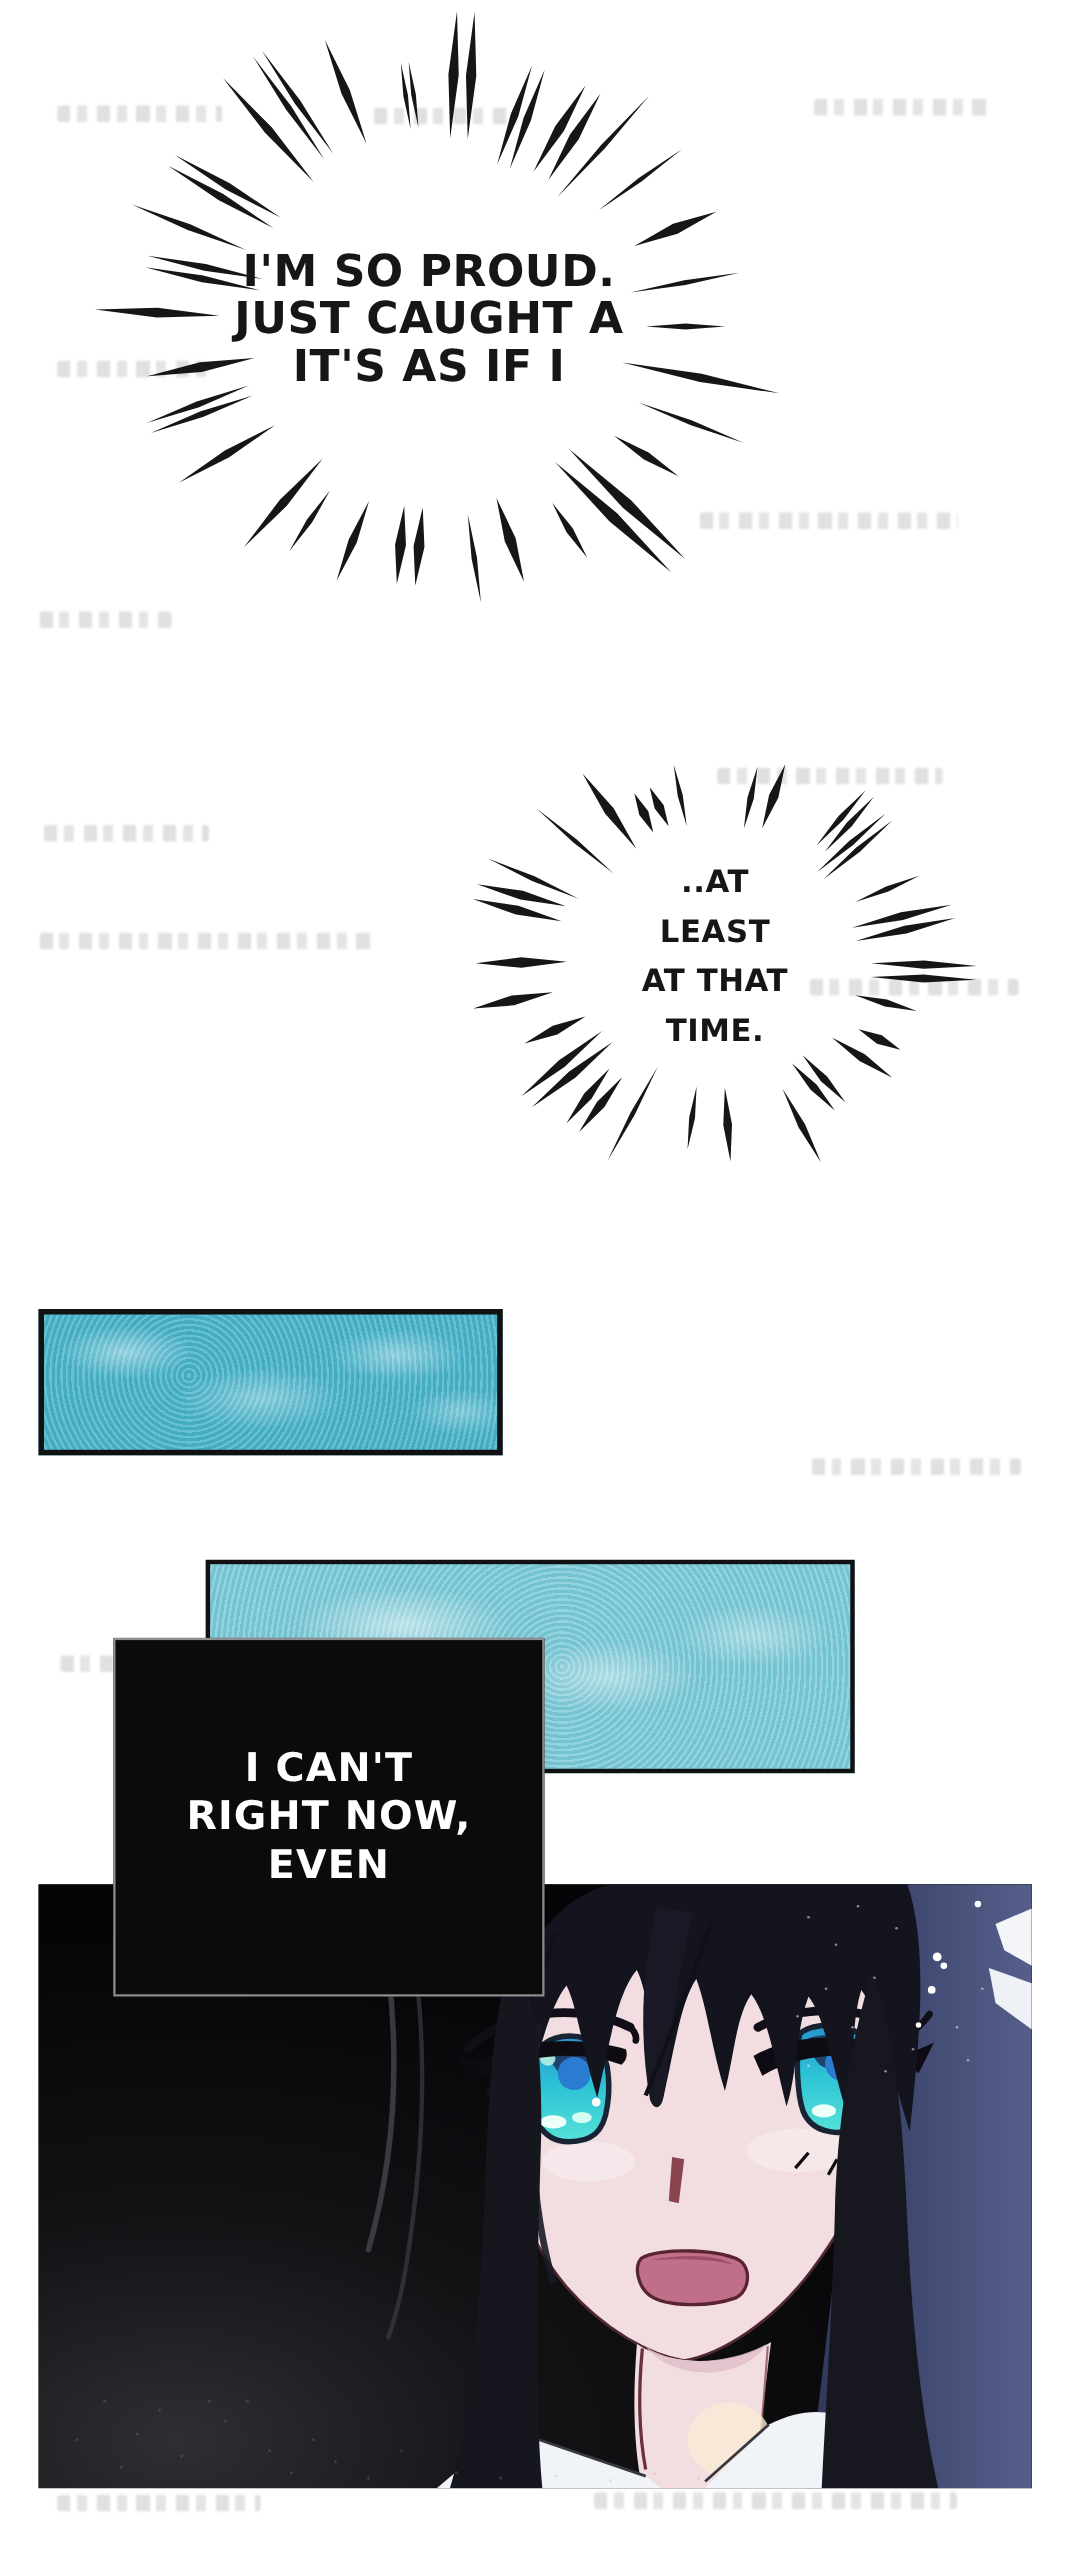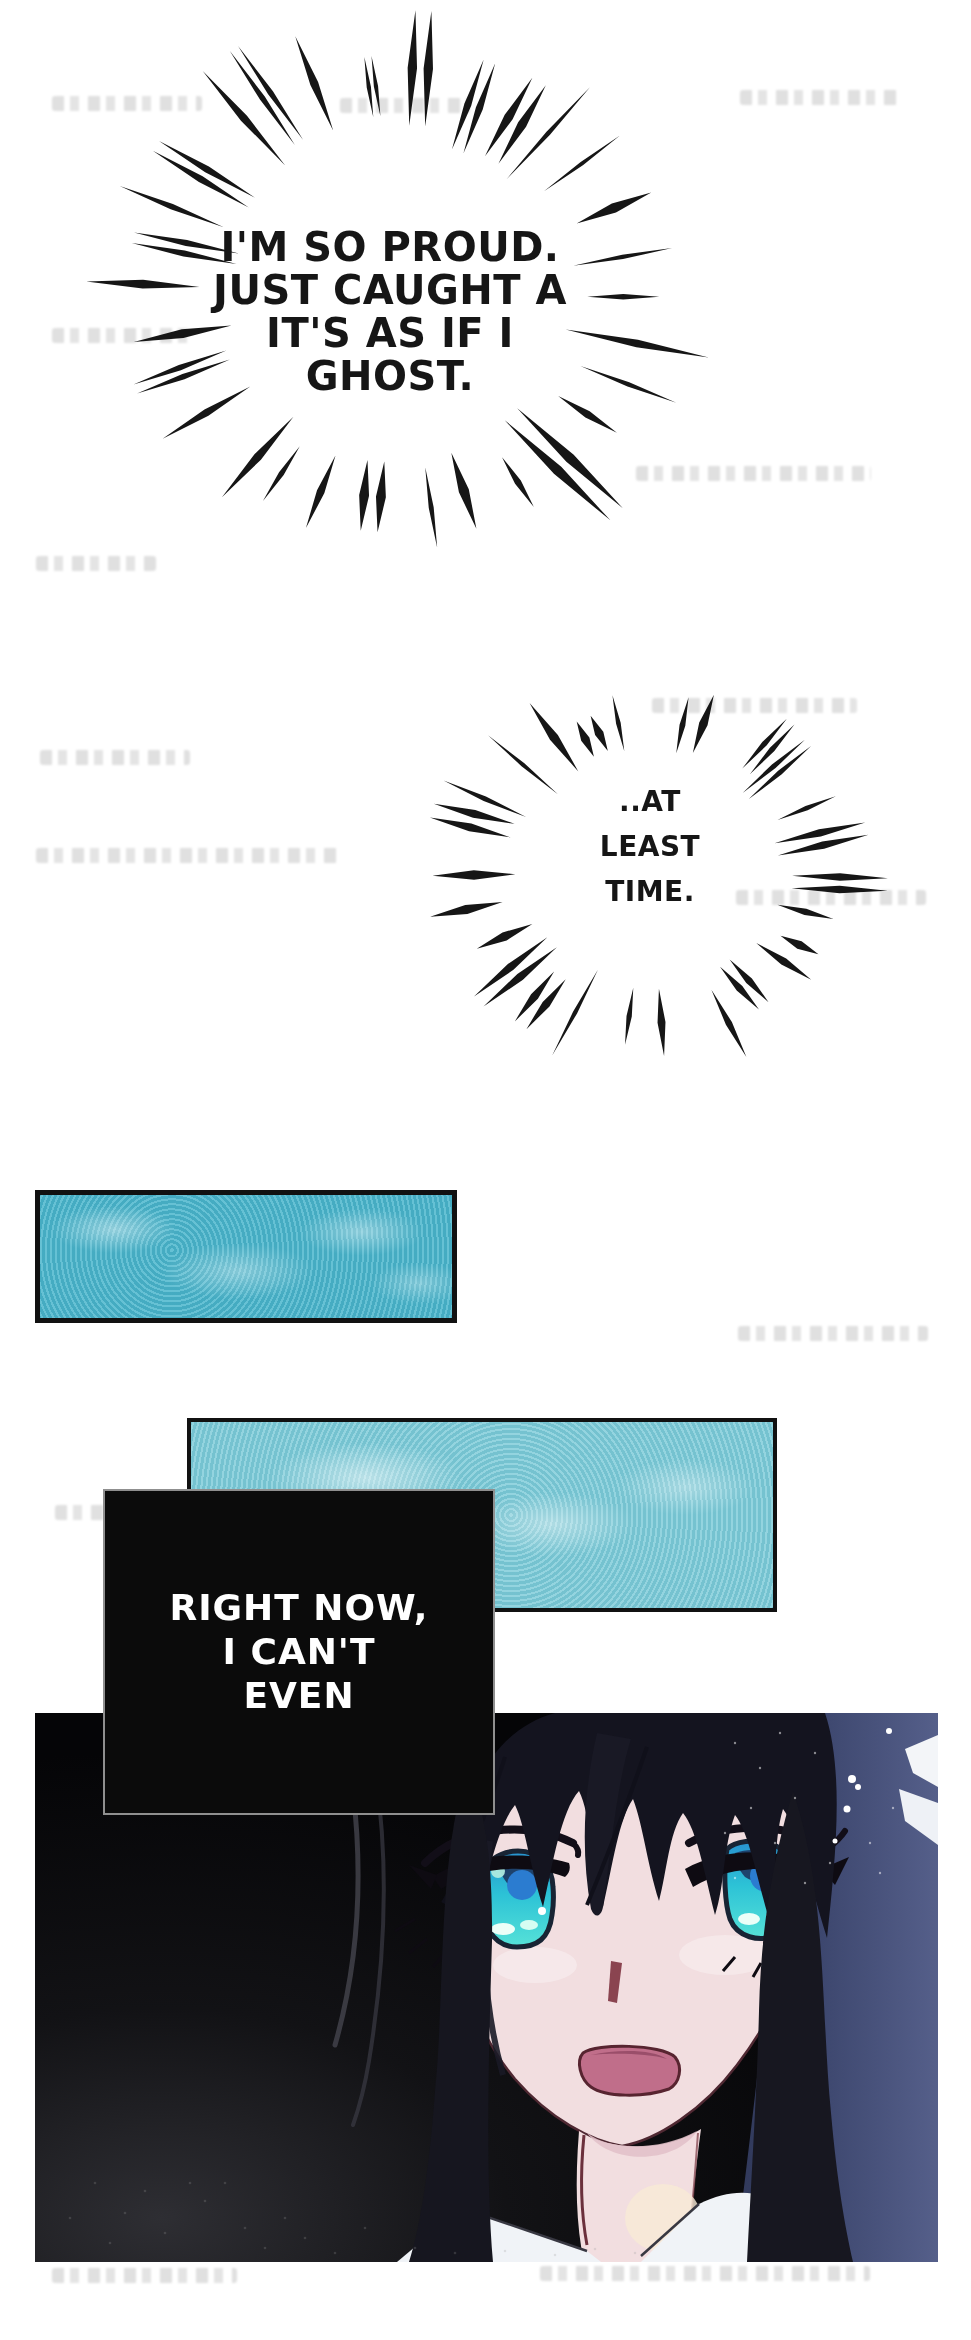--- a/index.html
+++ b/index.html
@@ -71,26 +71,26 @@
       </g>
     <g class="burst">
         <path d="M792.0687270975808 875.6869364845159L839.8757436373038 880.6380281007006L887.9091498839384 878.1741661421711L840.1021333442155 873.2230745259864ZM791.6838645958309 888.29235756153L839.4908811355539 893.2434491777148L887.5242873821885 890.7795872191853L839.7172708424656 885.8284956030005ZM777.412413252756 904.6689573008638L804.4550004748145 915.015228338937L833.4085324657356 919.0265444533333L806.3659452436772 908.68027341526ZM780.4793662982025 935.698323053659L797.2951919767529 948.7580066236297L818.4624880658617 954.2411871829445L801.6466623873114 941.1815036129736ZM756.2927941015332 943.1101563722974L781.3263391594227 964.5798385415735L811.2292338159489 979.8627777672884L786.1956887580594 958.3930955980125ZM729.6399607410439 959.4250694412556L746.2759984488001 982.9612670571032L768.5463831309919 1002.1347424182671L751.9103454232355 978.5985448024194ZM720.0615708845036 966.841697274218L736.6976085922598 990.3778948900656L758.9679932744516 1009.5513702512295L742.3319555666952 986.0151726353818ZM711.4090903835104 989.8088055229415L725.9139492855016 1024.6688746329191L746.375679013727 1056.8896239166304L731.8708201117357 1022.0295548066529ZM658.9364950196905 988.7695556033766L657.5383130269723 1022.6374388122657L664.080850899578 1055.9887672334949L665.479032892296 1022.1208840246057ZM633.2831264326285 987.6884062785398L626.5227481173196 1015.9160902918267L625.0318523442816 1044.7909945825772L631.7922306595905 1016.5633105692904ZM597.9100523187649 969.7149688357891L573.1569486126169 1011.6105842899603L552.3011818813824 1055.2721550456315L577.0542855875304 1013.3765395914604ZM565.7230509041859 979.1829795653913L542.6725143854022 1001.8811580728876L526.4435133606571 1029.1384883377796L549.4940498794409 1006.4403098302831ZM554.12644056432 971.432421577819L531.0759040455363 994.1306000853153L514.8469030207912 1021.3879303502073L537.897439539575 998.6897518427108ZM556.8304132819994 947.2857073465002L517.3717488881035 973.9804273471354L483.4936877138433 1006.5454663876776L522.9523521077393 979.8507463870424ZM547.3433878086187 937.3061649786586L507.88472341472277 964.0008849792938L474.00666224046256 996.565924019836L513.4653266343586 969.8712040192007ZM532.3621719283026 924.1022975405481L502.50780121852085 932.434672455574L476.79410798280105 948.7136308922329L506.6484786925828 940.381255977207ZM502.5800110568989 902.0694748643491L465.2792318013898 905.0121074057683L430.11317119166586 916.8506441986343L467.41395044717495 913.908011657215ZM515.3385631281319 874.317113319075L473.8255910232143 870.2152887202923L432.5075417139282 875.7423829984269L474.02051381884587 879.8442075972097ZM510.5717146832602 837.404751496511L471.3839989692094 823.4120120993812L429.8720763346995 817.3813822320326L469.0597920487503 831.3741216291623ZM514.5228664480408 823.8691652958829L475.33515073398996 809.876425898753L433.82322809948005 803.8457960314045L473.01094381353084 817.8385354285342ZM526.0378699150772 817.0424333881388L485.92679540784417 796.5730936143789L443.5396609205242 780.467547065426L483.6507354277573 800.936886839186ZM557.8616257179793 794.2006339216584L524.357912025344 763.2782303515595L488.00963475145386 735.219339115308L521.5133484440893 766.1417426854069ZM578.3002365352397 771.4415753290237L557.8734984863814 734.8802935213722L529.5675481389881 703.0943153339867L549.9942861878463 739.6555971416382ZM593.9147525460488 756.8531724311135L589.3914117334982 737.4708703323664L576.6838488182299 721.4769551463049L581.2071896307805 740.8592572450519ZM607.8279301206688 751.0929146795482L603.3045893081182 731.7106125808011L590.5970263928499 715.7166973947396L595.1203672054005 735.0989994934866ZM624.3274348135272 751.183903172047L620.6771891818736 722.8275413612597L612.4519711809277 695.2975064021219L616.1022168125813 723.6538682129093ZM676.2587378397784 753.167379072983L685.3011471756264 725.7976170877974L688.593326173869 697.3478088887921L679.550916838021 724.7175708739777ZM692.872747637036 753.0506414401784L707.5454595034627 725.1412592816469L713.9089497881713 694.6862283730135L699.2362379217446 722.5956105315449ZM742.2806324856596 768.5737244361436L766.7799440849924 745.3096570583625L786.8153223025372 718.6601404360877L762.3160107032043 741.9242078138686ZM749.8693192346993 774.328988151783L774.3686308340322 751.064920774002L794.404009051577 724.4154041517271L769.904697452244 747.6794715295081ZM742.6298856710422 792.8815800322222L775.5748226062015 768.1110132456743L804.8763642365129 739.7146890555039L771.9314273013538 764.4852558420519ZM748.8236576892832 799.0453676183804L781.7685946244425 774.2748008318324L811.070136254754 745.878476641662L778.1251993195948 770.64904342821ZM777.4571394616984 820.0136654861699L807.6694285079675 810.3603940875244L835.7391306857047 796.2420109150755L805.5268416394356 805.895282313721ZM774.5471552042719 843.3230262030594L820.8408024919663 836.4733708177882L865.1917878903881 822.4521058507661L818.8981406026937 829.3017612360372ZM777.8496804160353 855.514762492036L824.1433277037297 848.6651071067648L868.4943131021515 834.6438421397427L822.2006658144571 841.4934975250138Z"></path>
       </g>
   </svg>
 
   <div class="burst-text b1">
     <div>I'M SO PROUD.</div>
     <div>JUST CAUGHT A</div>
     <div>IT'S AS IF I</div>
-    <div>GHOST.</div>
   </div>
 
   <div class="burst-text b2">
     <div>..AT</div>
     <div>LEAST</div>
+    <div>AT THAT</div>
     <div>TIME.</div>
   </div>
 
   <div class="teal t1"></div>
   <div class="teal t2"></div>
 
   <div class="art">
     <svg viewBox="0 0 903 549">
       <defs>
         <radialGradient id="bgG" cx="14%" cy="92%" r="85%">
@@ -234,18 +234,18 @@
           <circle cx="420" cy="540" r="1.3"></circle>
           <circle cx="470" cy="538" r="1.3"></circle>
         <circle cx="520" cy="542" r="1.3"></circle>
           <circle cx="560" cy="536" r="1.3"></circle>
           <circle cx="600" cy="540" r="1.3"></circle>
       </g>
     </svg>
   </div>
 
   <div class="caption">
+    <div>I CAN'T</div>
     <div>RIGHT NOW,</div>
-    <div>I CAN'T</div>
     <div>EVEN</div>
   </div>
 
 </div>
 
 </body></html>

